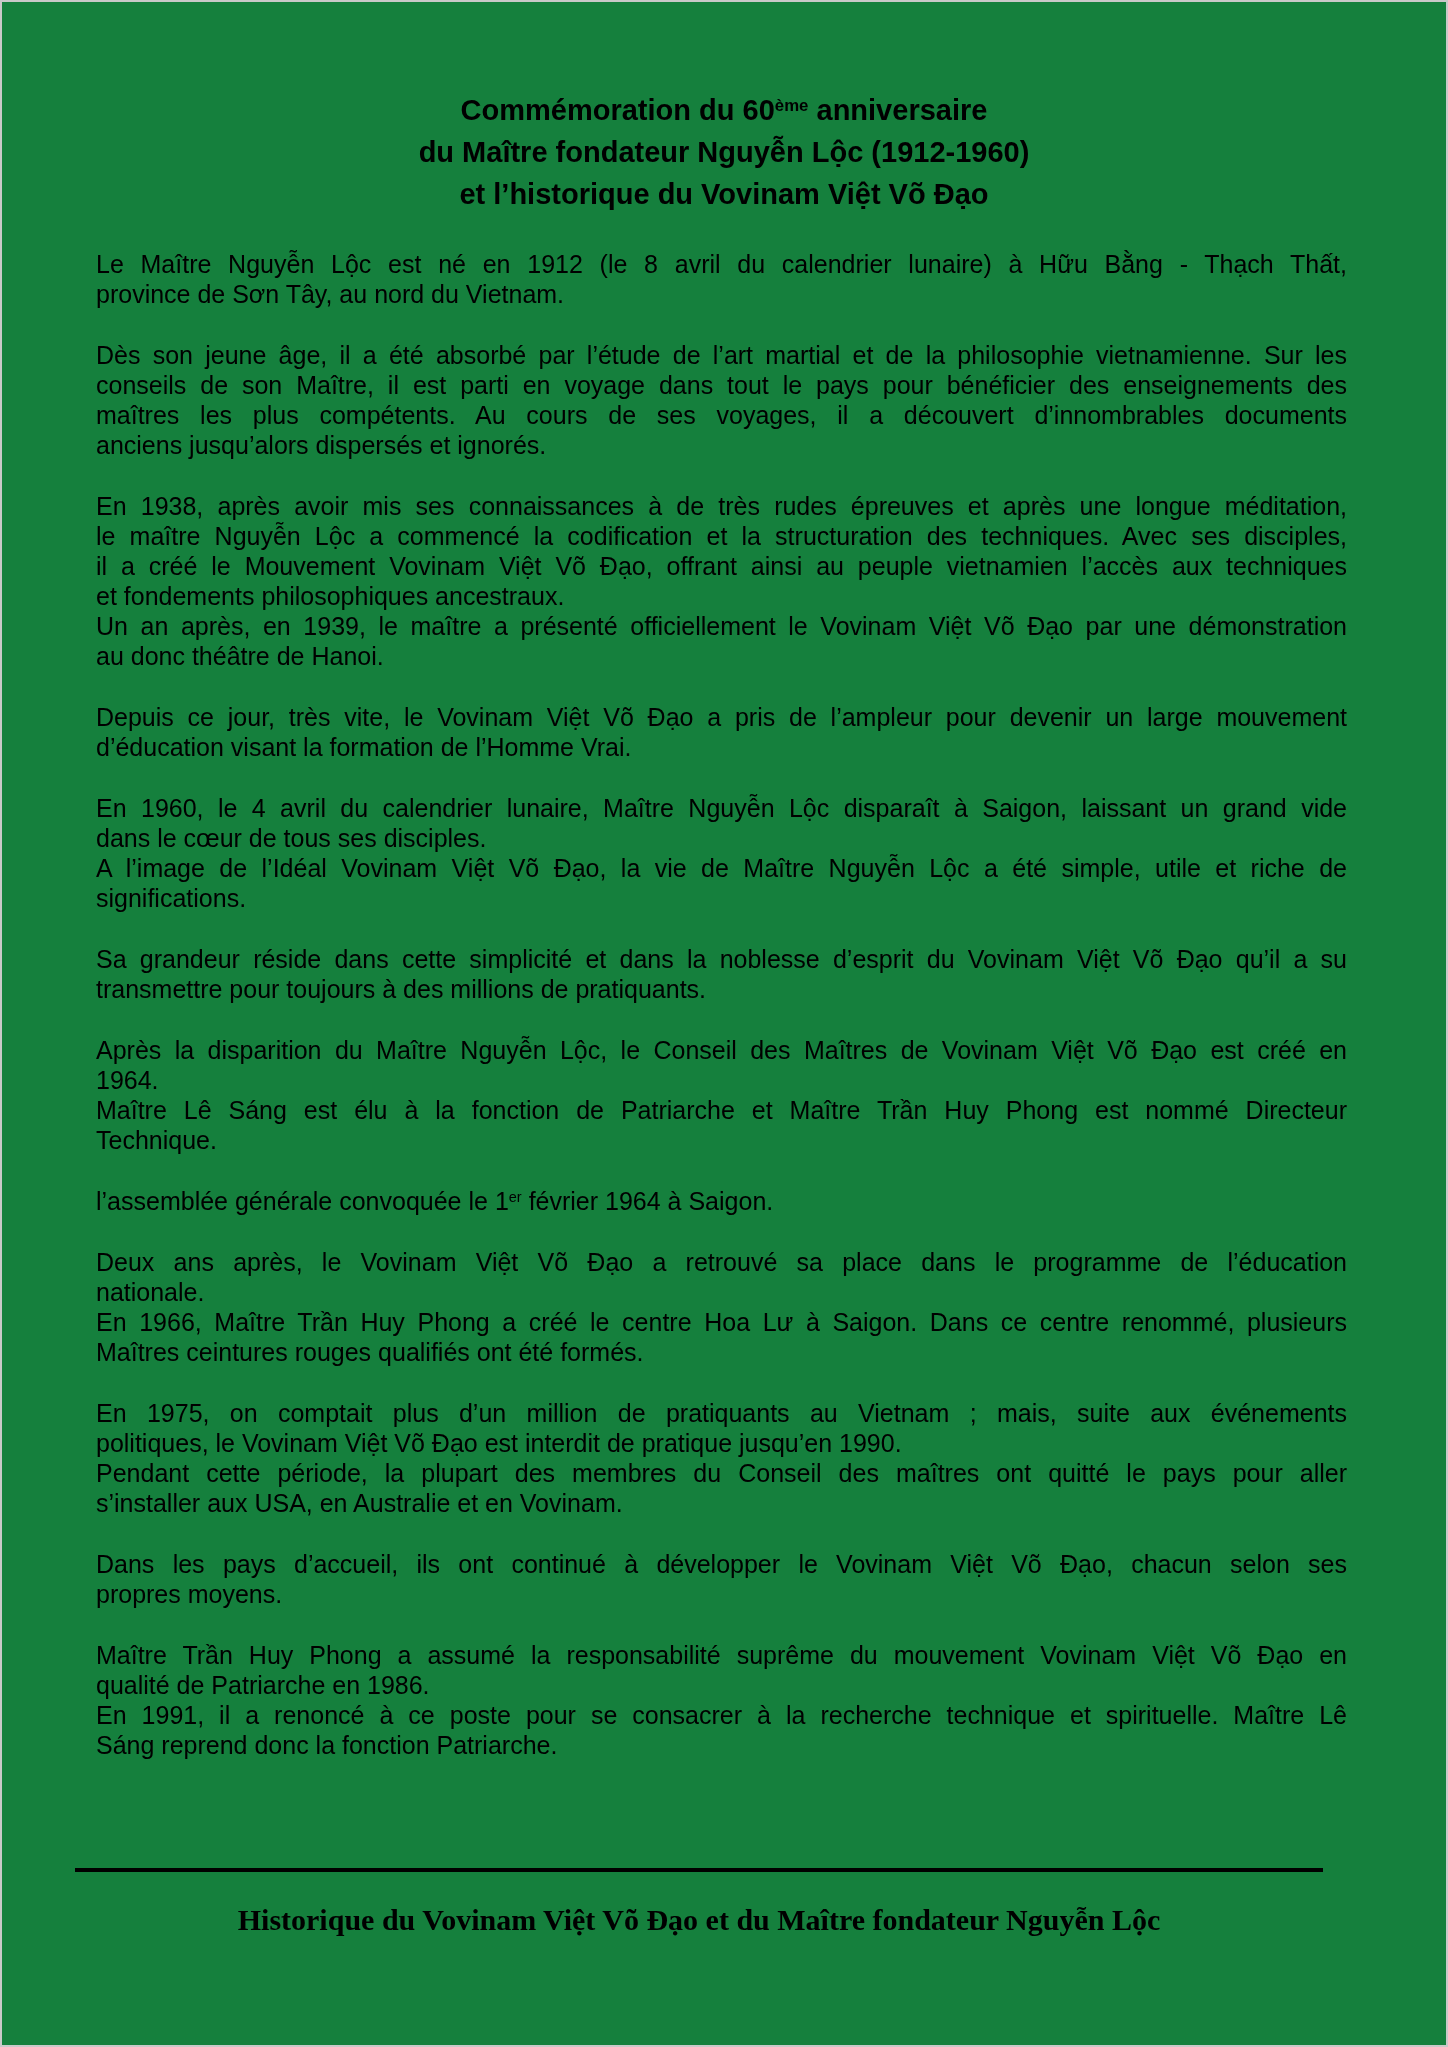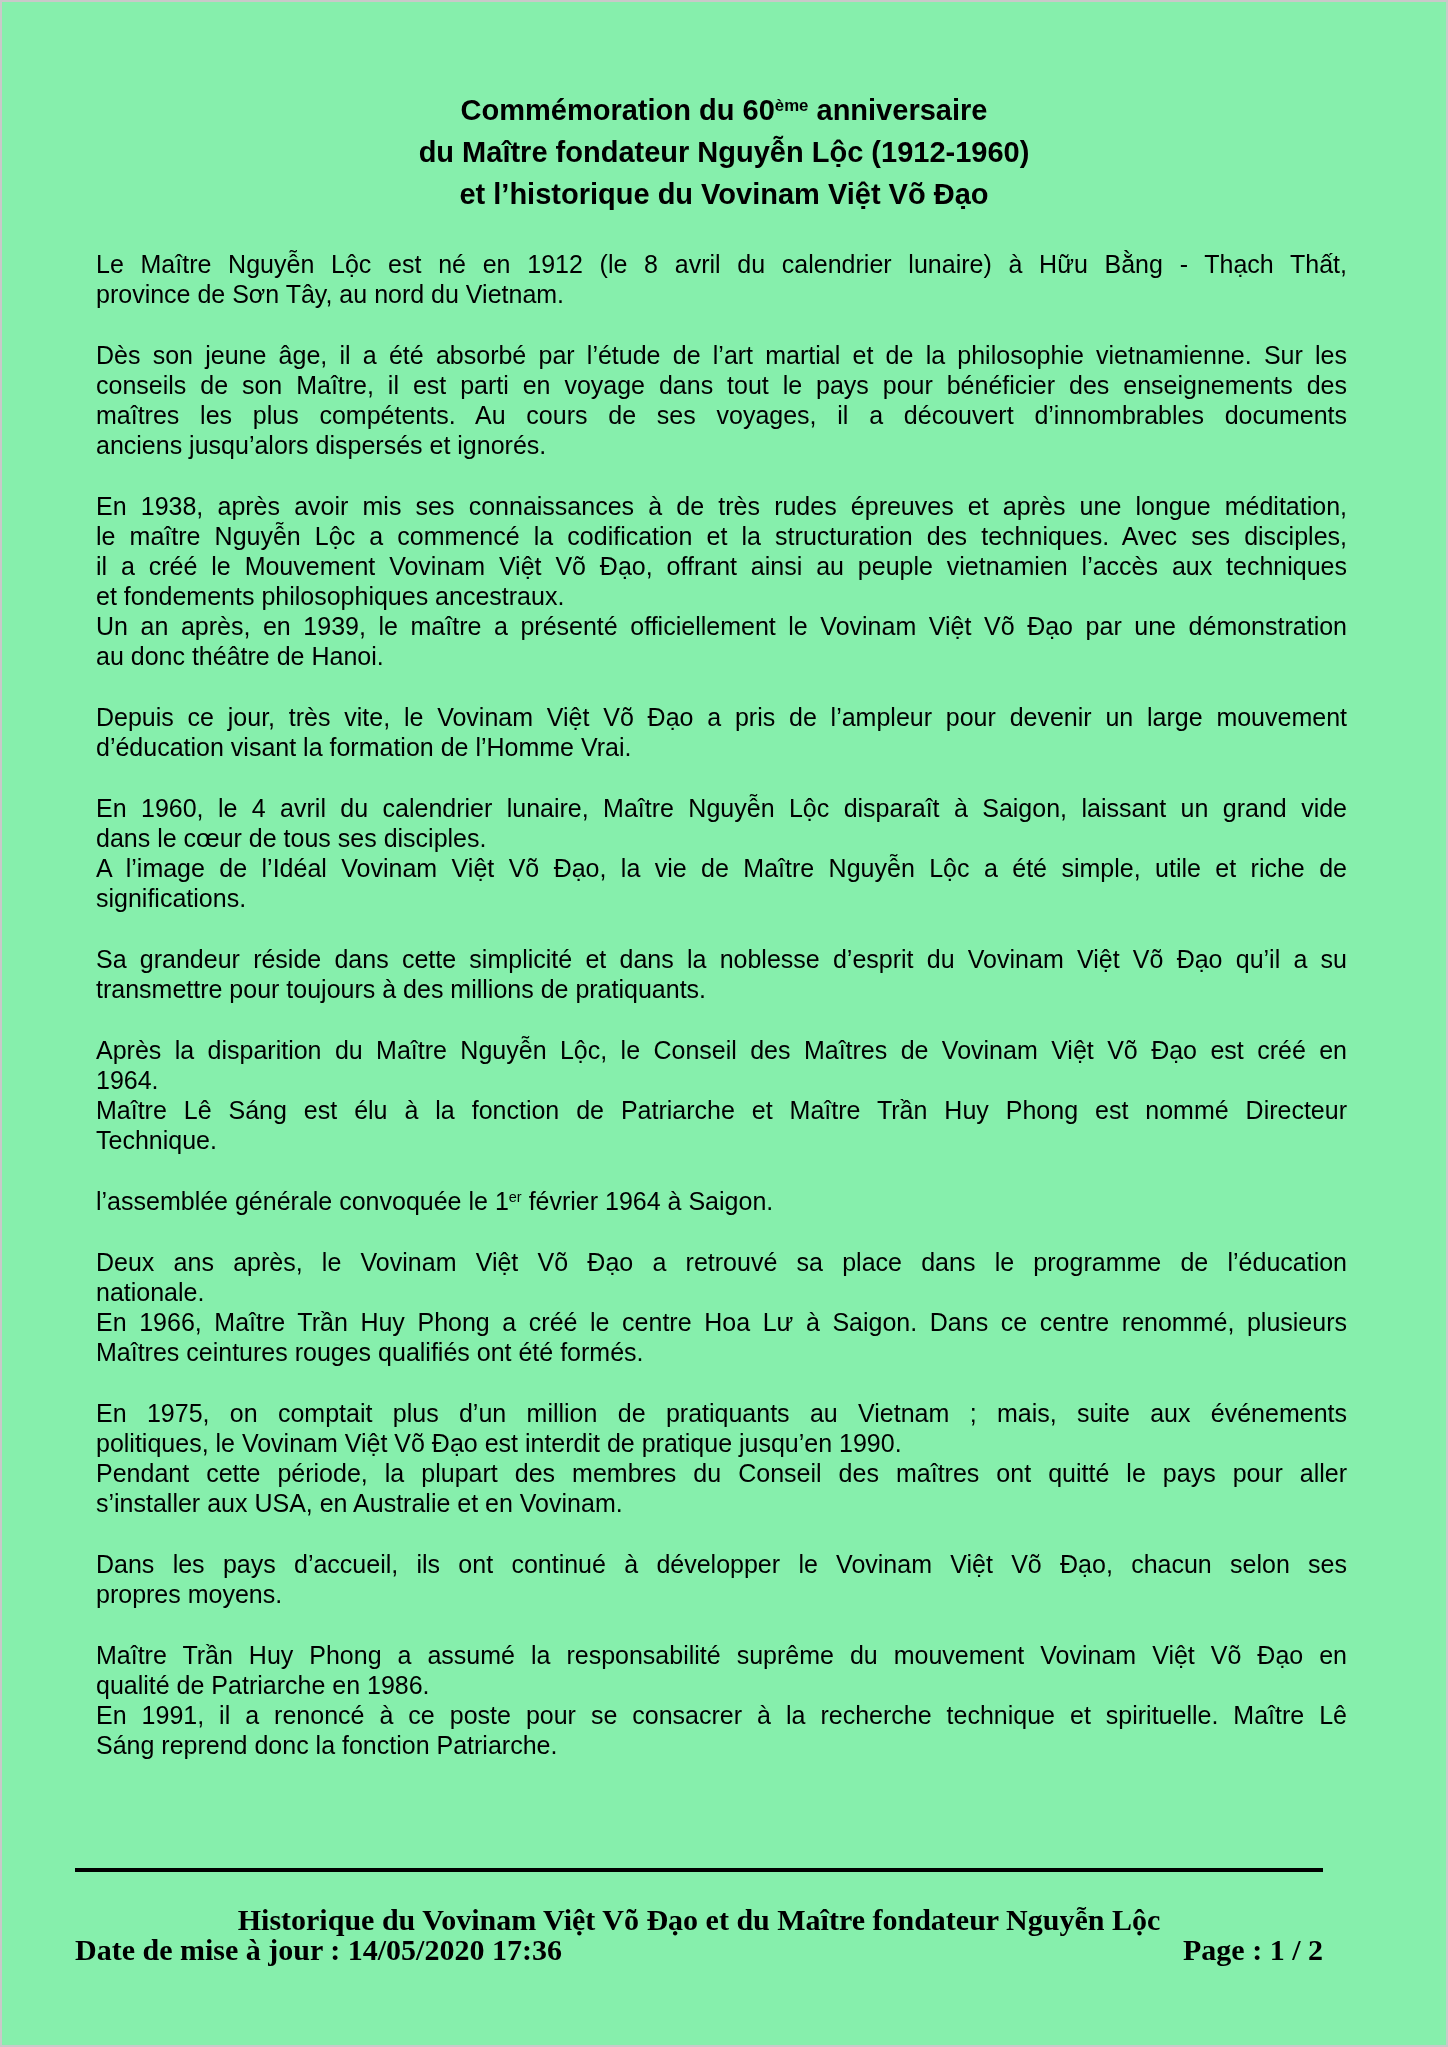--- a/index.html
+++ b/index.html
@@ -4,21 +4,21 @@
 <style>
   html, body {
     margin: 0;
     padding: 0;
     background: #ffffff;
   }
   .page {
     position: relative;
     width: 1448px;
     height: 2047px;
-    background: #86efac;
+    background: #15803d;
     box-shadow: inset 0 0 0 2px #c9c9c9;
     overflow: hidden;
     box-sizing: border-box;
     color: #000000;
   }
   .doc-header {
     padding-top: 89px;
     margin-bottom: 34px;
   }
   .title-line {
@@ -146,19 +146,15 @@
         <div class="line stretch">Maître Trần Huy Phong a assumé la responsabilité suprême du mouvement Vovinam Việt Võ Đạo en</div>
         <div class="line">qualité de Patriarche en 1986.</div>
         <div class="line stretch">En 1991, il a renoncé à ce poste pour se consacrer à la recherche technique et spirituelle. Maître Lê</div>
         <div class="line">Sáng reprend donc la fonction Patriarche.</div>
       </div>
     </main>
 
   <footer class="doc-footer">
     <div class="footer-rule"></div>
     <div class="footer-center">Historique du Vovinam Việt Võ Đạo et du Maître fondateur Nguyễn Lộc</div>
-    <div class="footer-row">
-      <span>Date de mise à jour : 14/05/2020 17:36</span>
-      <span>Page : 1 / 2</span>
-    </div>
   </footer>
 
 </div>
 
 </body></html>

